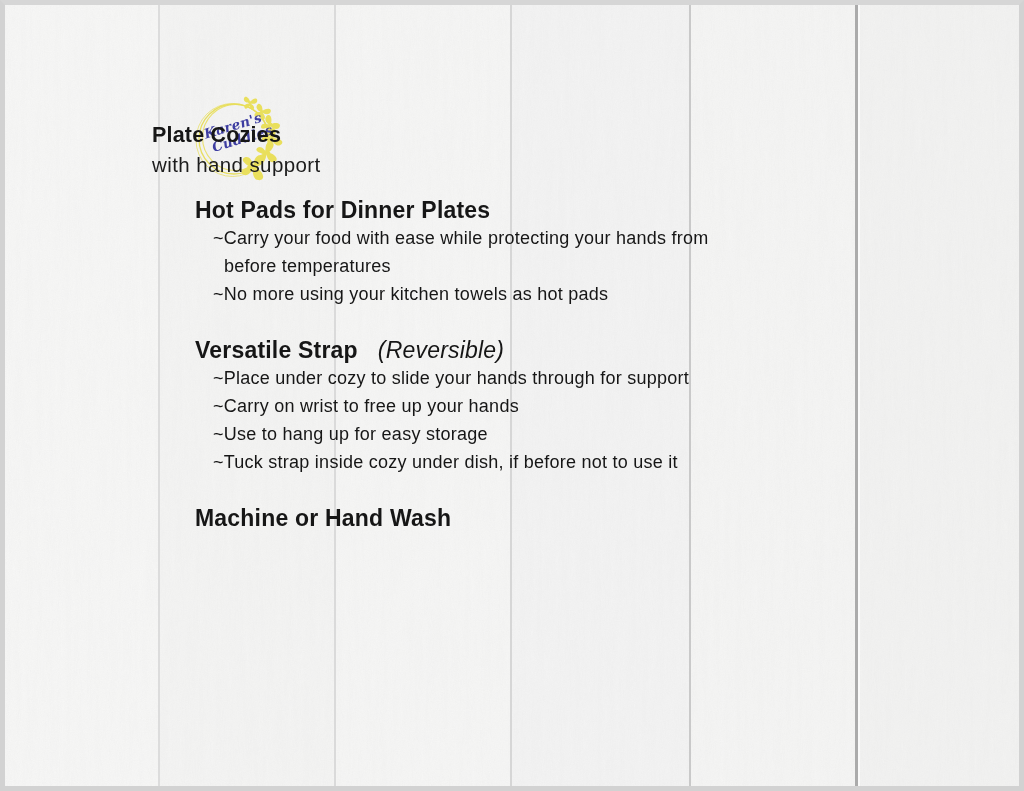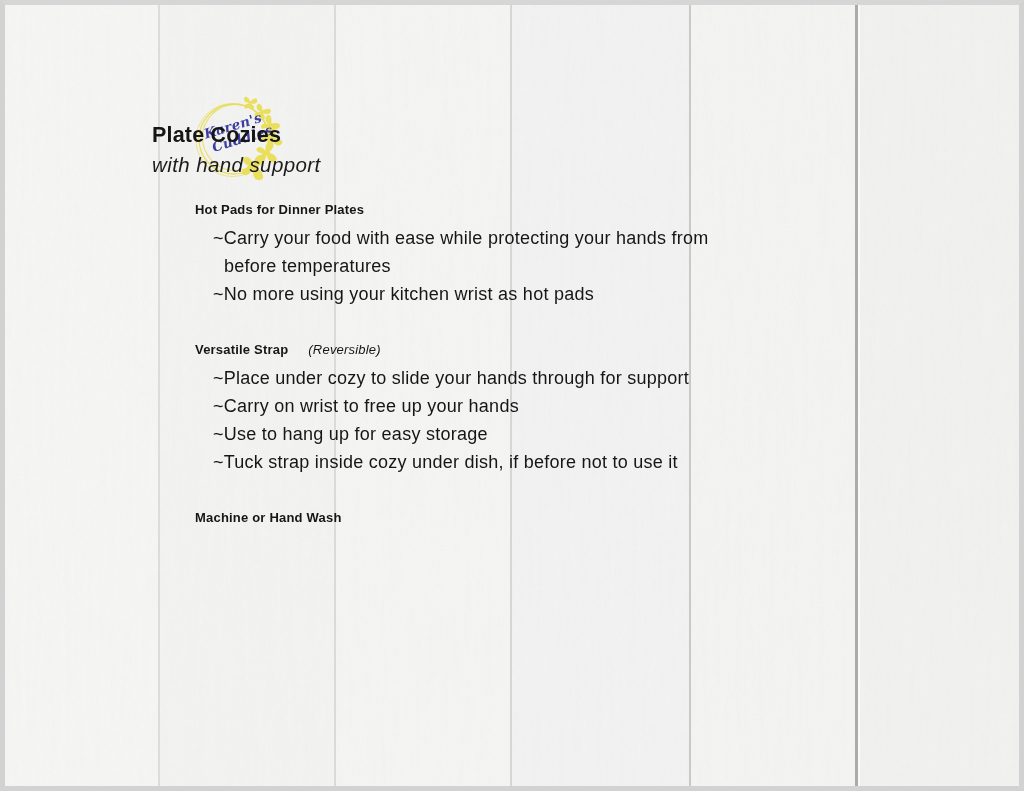--- a/index.html
+++ b/index.html
@@ -33,25 +33,25 @@
     font-family:"DejaVu Serif","Liberation Serif",serif;
     font-style:italic; font-weight:bold;
     font-size:13.5px; line-height:14.5px; text-align:center;
     color:#3d3da1; letter-spacing:.3px;
   }
   .logo-text .l2{display:block; padding-left:9px;}
   .logo-text .l1{display:block;}
   
   .titles{position:absolute; left:147px; top:115px; width:720px; text-align:left;}
   .title{font-size:21.5px; font-weight:bold; line-height:30px; letter-spacing:.2px;}
-  .subtitle{font-size:20.5px; font-style:italic; line-height:30px; letter-spacing:.4px; color:#1c1c1c;}
+  .subtitle{font-size:20.5px; line-height:30px; letter-spacing:.4px; color:#1c1c1c;}
   
   .sections{position:absolute; left:190px; top:191px; width:680px;}
   .section{margin:0 0 28px 0;}
-  .h-line{font-size:13px; font-weight:bold; line-height:28px; letter-spacing:.2px; white-space:nowrap;}
+  .h-line{font-size:23px; font-weight:bold; line-height:28px; letter-spacing:.2px; white-space:nowrap;}
   .h-suffix{font-weight:normal; font-style:italic; margin-left:20px;}
   .b-line{font-size:18px; line-height:28px; letter-spacing:.25px; white-space:nowrap;
           padding-left:29px; text-indent:-11px;}
   .b-cont{text-indent:0;}
 </style>
 </head>
 <body>
 
 <div class="photo">
 
@@ -107,21 +107,21 @@
   <div class="titles">
     <div class="title">Plate Cozies</div>
     <div class="subtitle">with hand support</div>
   </div>
 
   <div class="sections">
       <div class="section">
         <div class="h-line"><span>Hot Pads for Dinner Plates</span></div>
         <div class="b-line">~Carry your food with ease while protecting your hands from</div>
         <div class="b-line b-cont">before temperatures</div>
-        <div class="b-line">~No more using your kitchen wrist as hot pads</div>
+        <div class="b-line">~No more using your kitchen towels as hot pads</div>
       </div>
       <div class="section">
         <div class="h-line"><span>Versatile Strap</span><span class="h-suffix">(Reversible)</span></div>
         <div class="b-line">~Place under cozy to slide your hands through for support</div>
         <div class="b-line">~Carry on wrist to free up your hands</div>
         <div class="b-line">~Use to hang up for easy storage</div>
         <div class="b-line">~Tuck strap inside cozy under dish, if before not to use it</div>
       </div>
       <div class="section">
         <div class="h-line"><span>Machine or Hand Wash</span></div>

